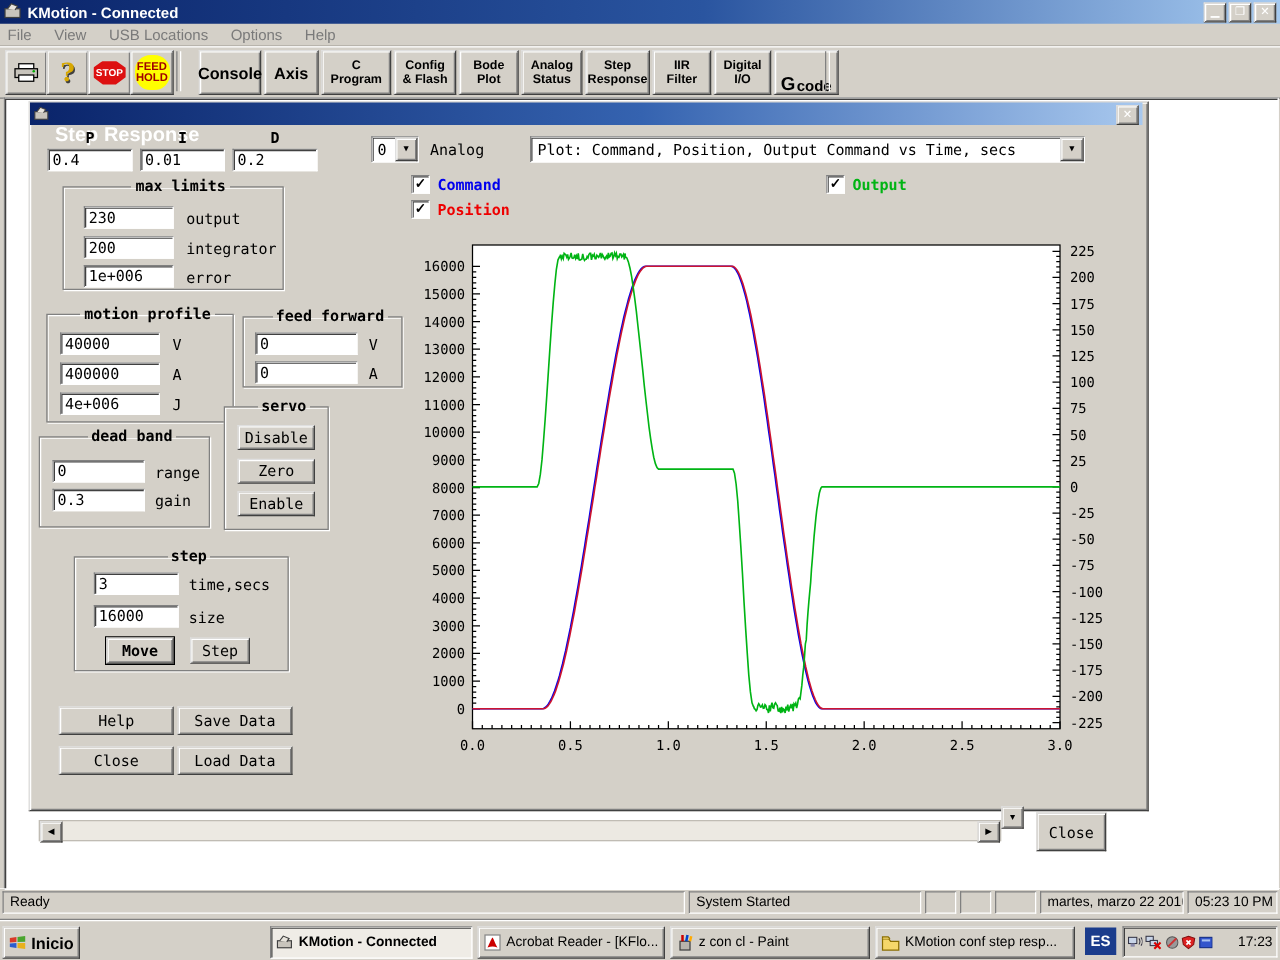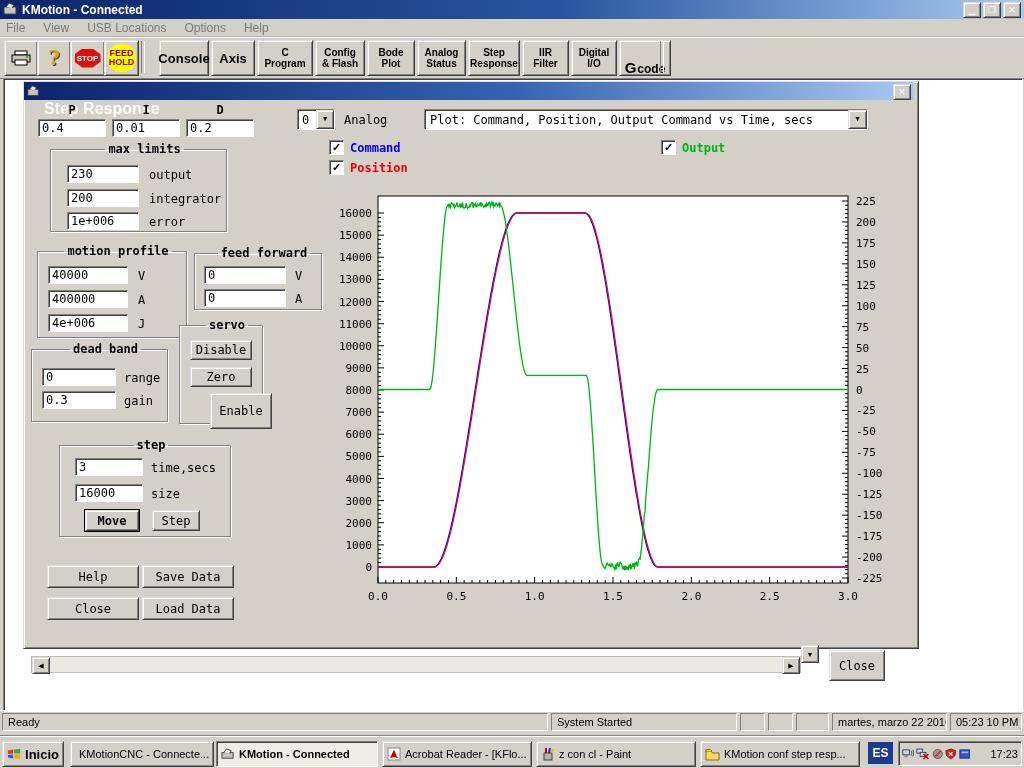--- a/index.html
+++ b/index.html
@@ -214,21 +214,21 @@
         <input class="abs field" style="left: 9px; top: 6px; width: 82px; height: 18px;" value="0">
         <span class="abs lbl" style="left:100px;top:9px;">V</span>
         <input class="abs field" style="left: 9px; top: 29px; width: 82px; height: 18px;" value="0">
         <span class="abs lbl" style="left:100px;top:32px;">A</span>
       </fieldset>
 
       <fieldset class="grp" style="left:155px;top:236px;width:82px;height:104px;">
         <legend>servo</legend>
         <div class="abs raised btn" style="left:10px;top:8px;width:62px;height:20px;">Disable</div>
         <div class="abs raised btn" style="left:10px;top:35px;width:62px;height:20px;">Zero</div>
-        <div class="abs raised btn" style="left:10px;top:61px;width:62px;height:36px;margin-left:20px;">Enable</div>
+        <div class="abs raised btn" style="left:10px;top:61px;width:62px;height:20px;">Enable</div>
       </fieldset>
 
       <fieldset class="grp" style="left:7px;top:260px;width:135px;height:78px;">
         <legend>dead band</legend>
         <input class="abs field" style="left: 10px; top: 12px; width: 74px; height: 18px;" value="0">
         <span class="abs lbl" style="left:92px;top:15px;">range</span>
         <input class="abs field" style="left: 10px; top: 35px; width: 74px; height: 18px;" value="0.3">
         <span class="abs lbl" style="left:92px;top:38px;">gain</span>
       </fieldset>
 
@@ -568,28 +568,20 @@
   <div class="task raised" style="left:2px;width:62px;font-weight:bold;font-size:13px;">
     <svg width="16" height="14" viewBox="0 0 16 14">
       <path d="M1 3 L7 2 L7 6.5 L1 7 Z" fill="#d93a28"></path>
       <path d="M8 2 L15 1 L15 6.4 L8 6.5 Z" fill="#4aa52e"></path>
       <path d="M1 8 L7 7.5 L7 12 L1 11 Z" fill="#2a5dcf"></path>
       <path d="M8 7.5 L15 7.4 L15 13 L8 12 Z" fill="#e8b11c"></path>
     </svg>
     <span>Inicio</span>
   </div>
 
-  <div class="task raised" style="left:70px;width:144px;">
-    <svg width="14" height="14" viewBox="0 0 14 14">
-      <circle cx="4" cy="5" r="3" fill="none" stroke="#0a9a9a" stroke-width="2"></circle>
-      <circle cx="10" cy="9" r="3" fill="none" stroke="#0a7a9a" stroke-width="2"></circle>
-      <path d="M2 12 L12 2" stroke="#066" stroke-width="1.5"></path>
-    </svg>
-    <span>KMotionCNC - Connecte...</span>
-  </div>
 
   <div class="task sunken" style="left:216px;width:162px;background:#efece6;font-weight:bold;">
     <svg width="14" height="14" viewBox="0 0 15 15">
       <rect x="1" y="6" width="12" height="6" fill="#c8c4bc" stroke="#404040"></rect>
       <path d="M3 6 L6 2 L11 4 L9 7" fill="#e8e4dc" stroke="#404040"></path>
     </svg>
     <span>KMotion - Connected</span>
   </div>
 
   <div class="task raised" style="left:382px;width:150px;">

